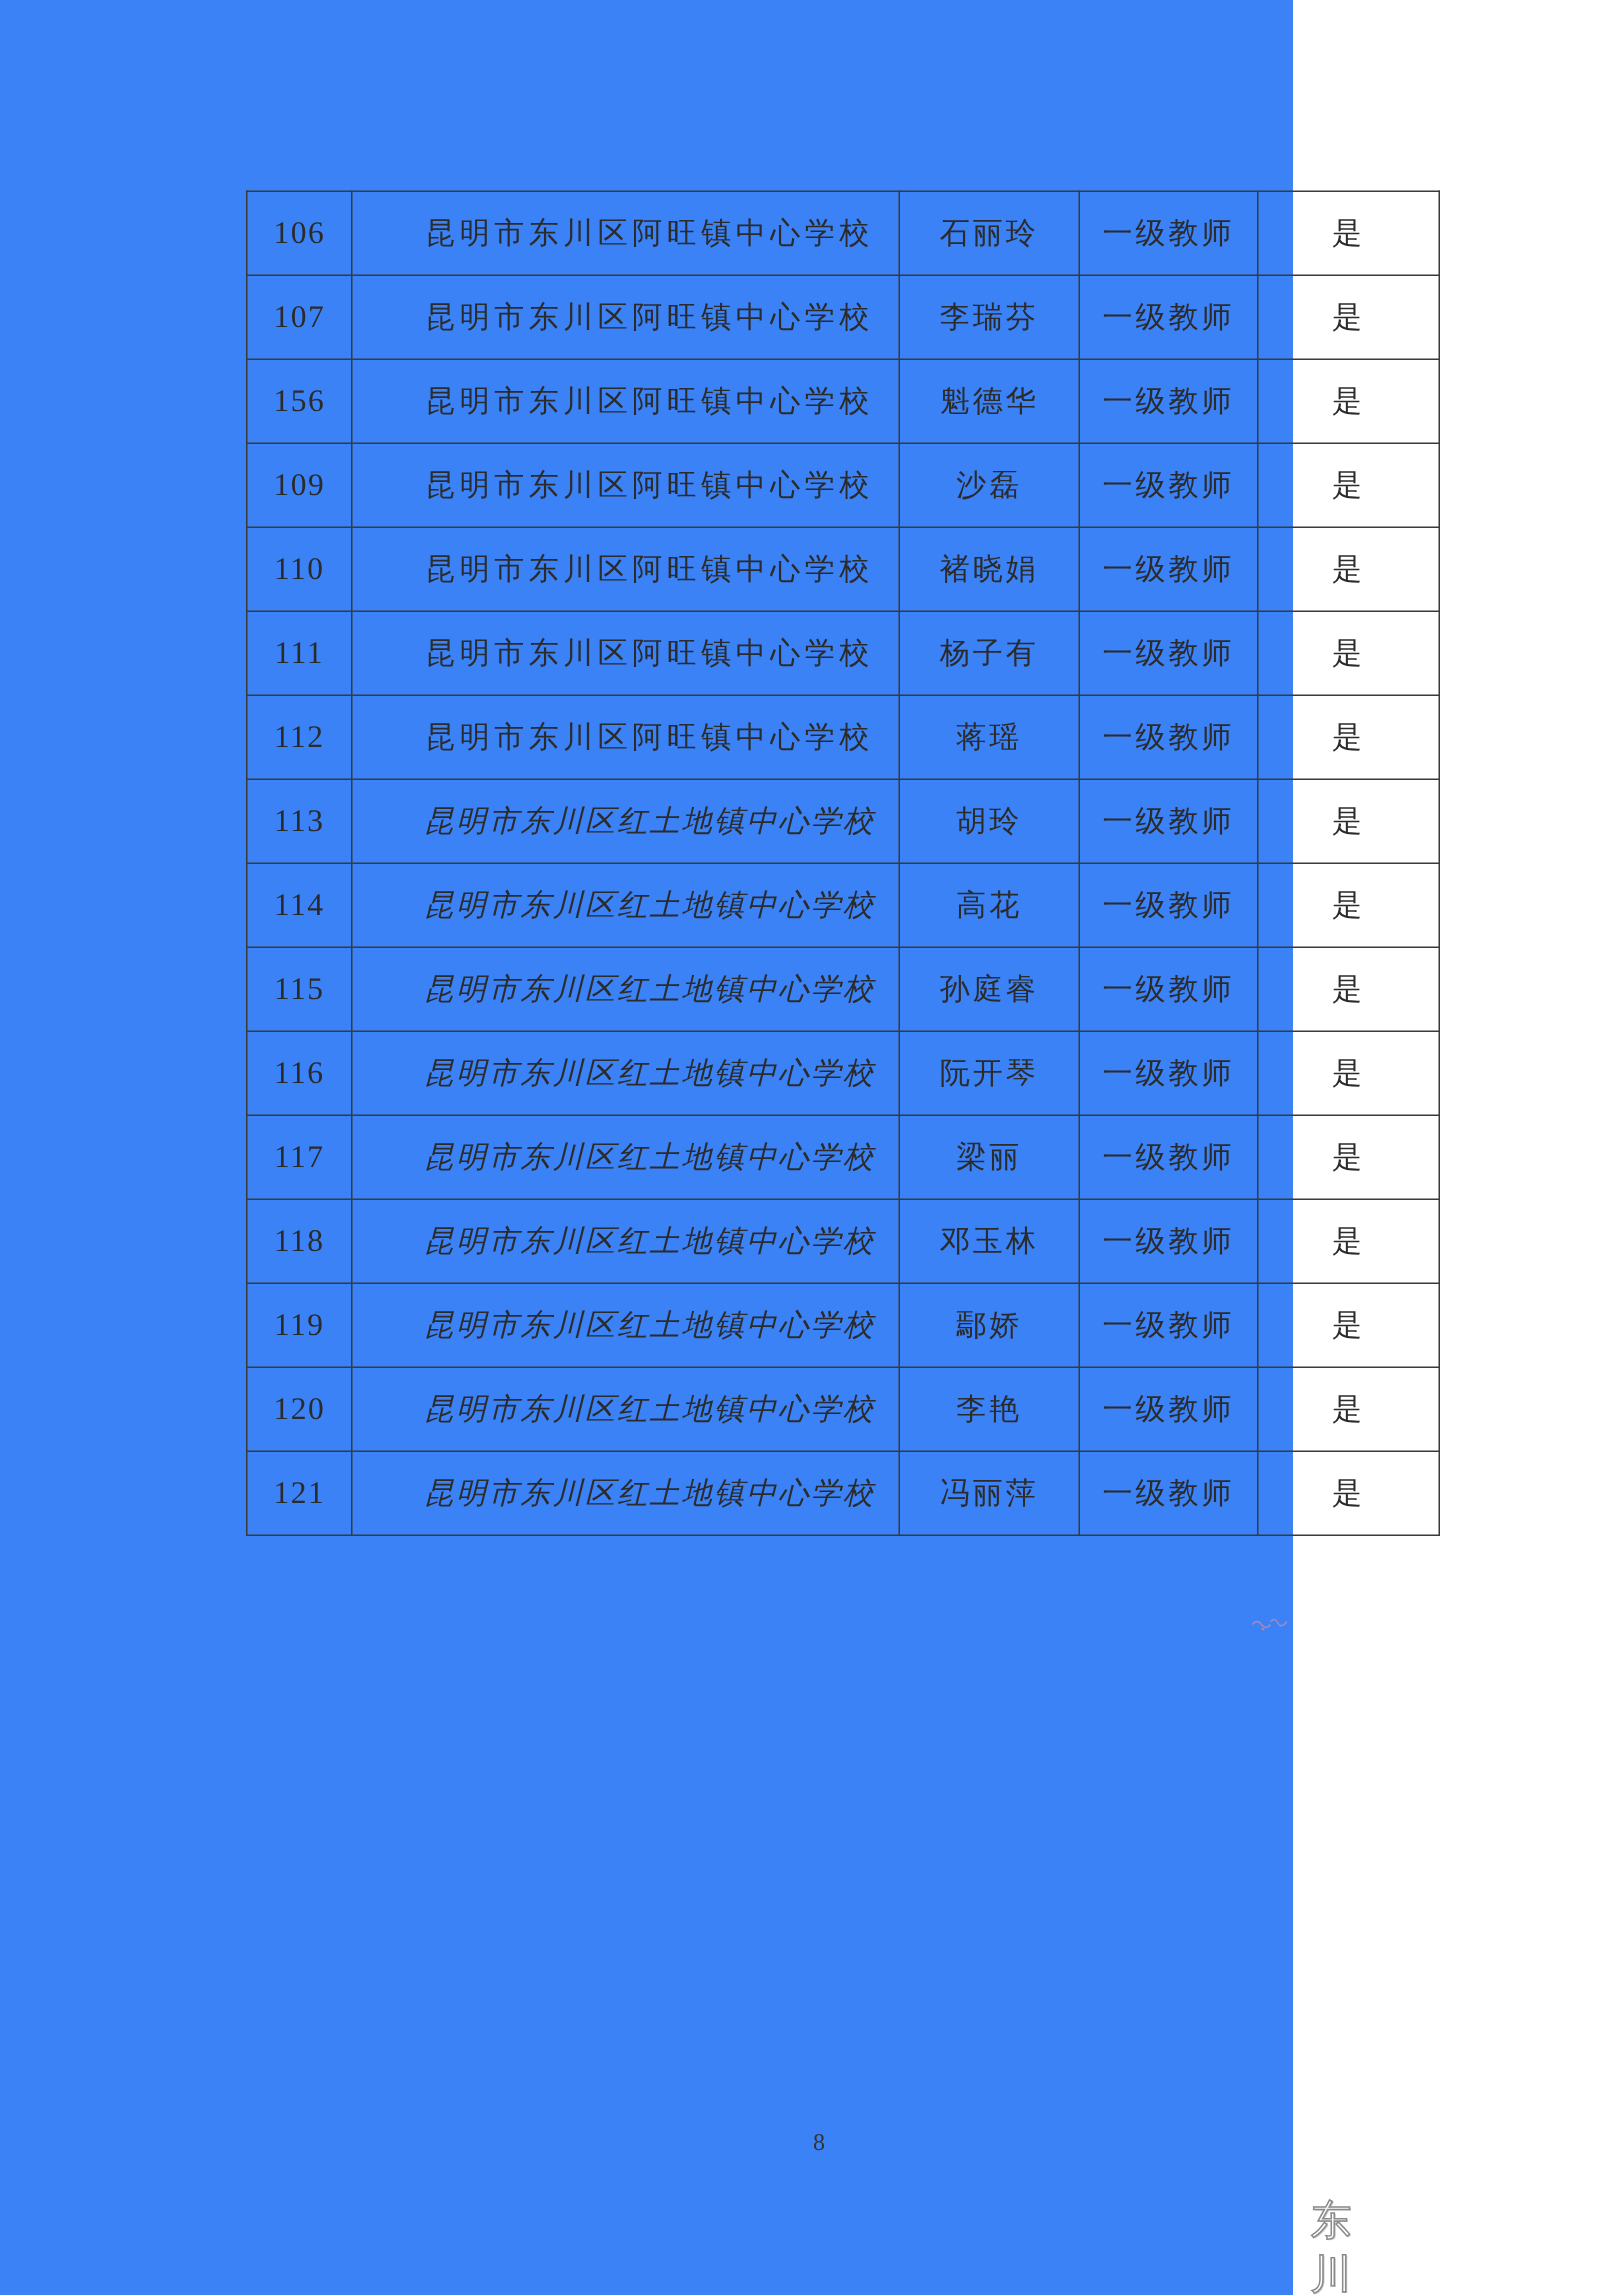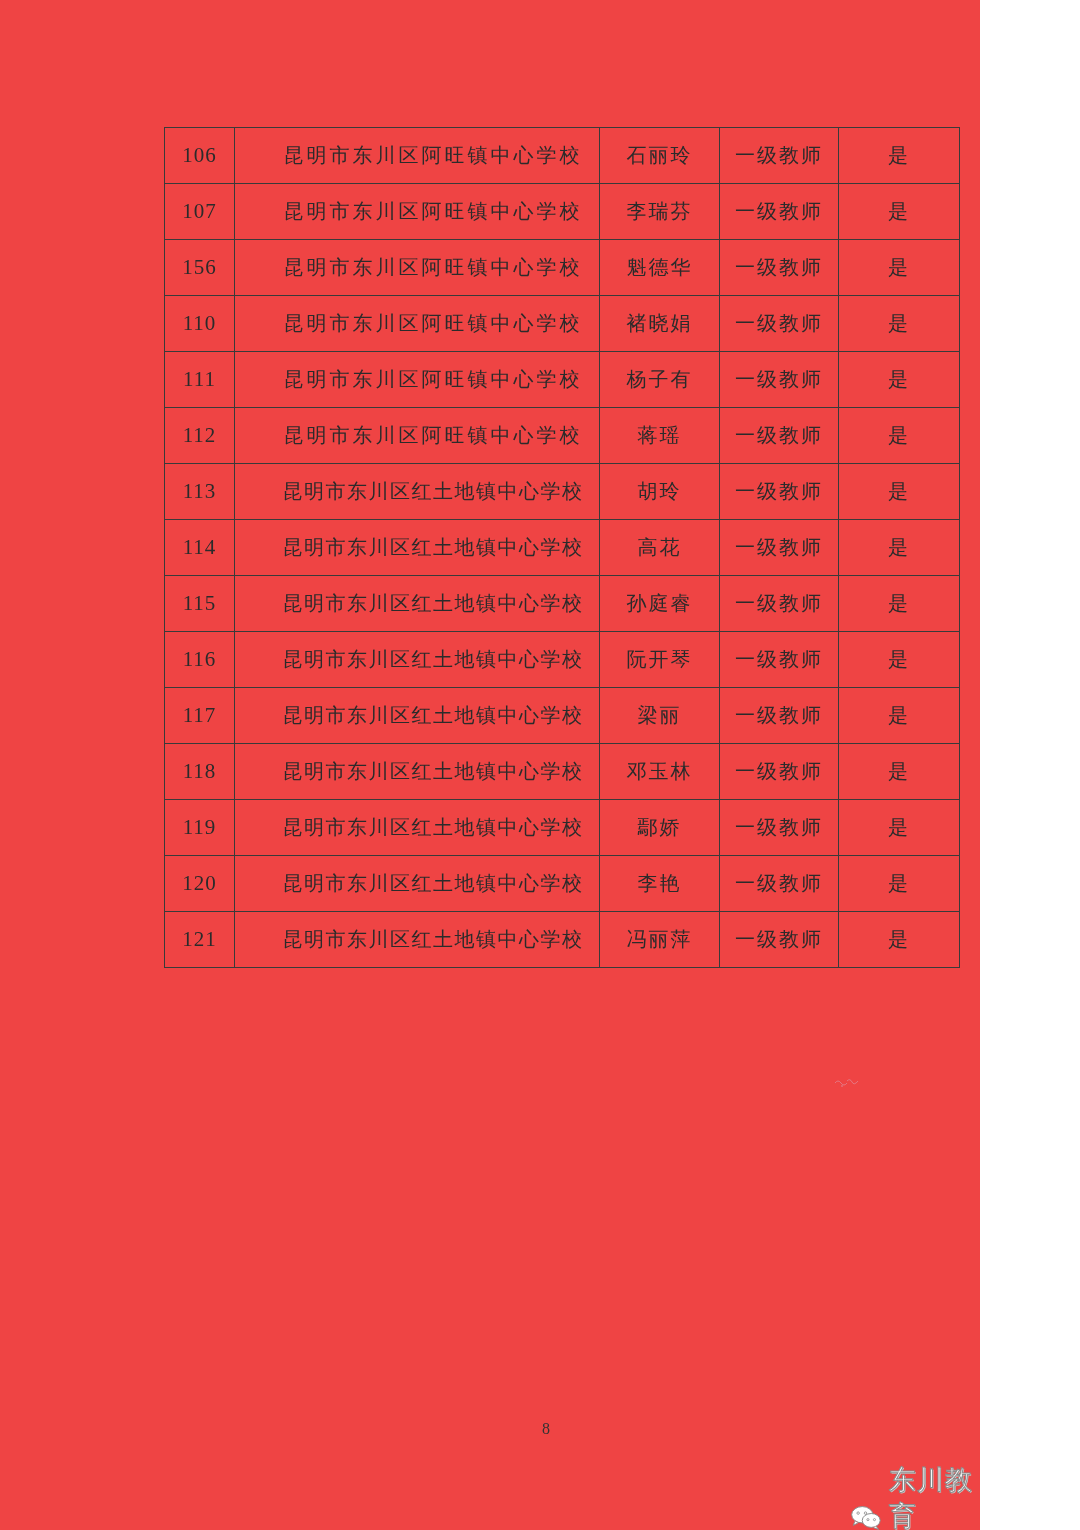--- a/index.html
+++ b/index.html
@@ -11,22 +11,22 @@
     width: 1080px;
     height: 1530px;
     position: relative;
     overflow: hidden;
     font-family: "DejaVu Serif", "Liberation Serif", serif;
     color: #2a2a2a;
   }
   .page {
     position: absolute;
     left: 0; top: 0;
-    width: 980px; height: 1530px;
-    background: #ef4444;
+    width: 862px; height: 1530px;
+    background: #3b82f6;
   }
   table.roster {
     position: absolute;
     left: 164px;
     top: 127px;
     width: 795px;
     border-collapse: collapse;
     table-layout: fixed;
   }
   table.roster td {
@@ -43,20 +43,21 @@
     font-family: "Liberation Serif", "DejaVu Serif", serif;
     font-size: 21px;
     letter-spacing: 1px;
   }
   table.roster td.school {
     letter-spacing: 3px;
     padding-left: 32px;
   }
   table.roster td.school.long {
     letter-spacing: 1.5px;
+    font-style: italic;
   }
   col.c-num { width: 70px; }
   col.c-school { width: 365px; }
   col.c-name { width: 120px; }
   col.c-title { width: 119px; }
   col.c-flag { width: 121px; }
 
   .page-number {
     position: absolute;
     left: 0;
@@ -120,20 +121,27 @@
           <td class="num">107</td>
           <td class="school">昆明市东川区阿旺镇中心学校</td>
           <td class="name">李瑞芬</td>
           <td class="title">一级教师</td>
           <td class="flag">是</td>
         </tr>
         <tr>
           <td class="num">156</td>
           <td class="school">昆明市东川区阿旺镇中心学校</td>
           <td class="name">魁德华</td>
+          <td class="title">一级教师</td>
+          <td class="flag">是</td>
+        </tr>
+        <tr>
+          <td class="num">109</td>
+          <td class="school">昆明市东川区阿旺镇中心学校</td>
+          <td class="name">沙磊</td>
           <td class="title">一级教师</td>
           <td class="flag">是</td>
         </tr>
         <tr>
           <td class="num">110</td>
           <td class="school">昆明市东川区阿旺镇中心学校</td>
           <td class="name">褚晓娟</td>
           <td class="title">一级教师</td>
           <td class="flag">是</td>
         </tr>

